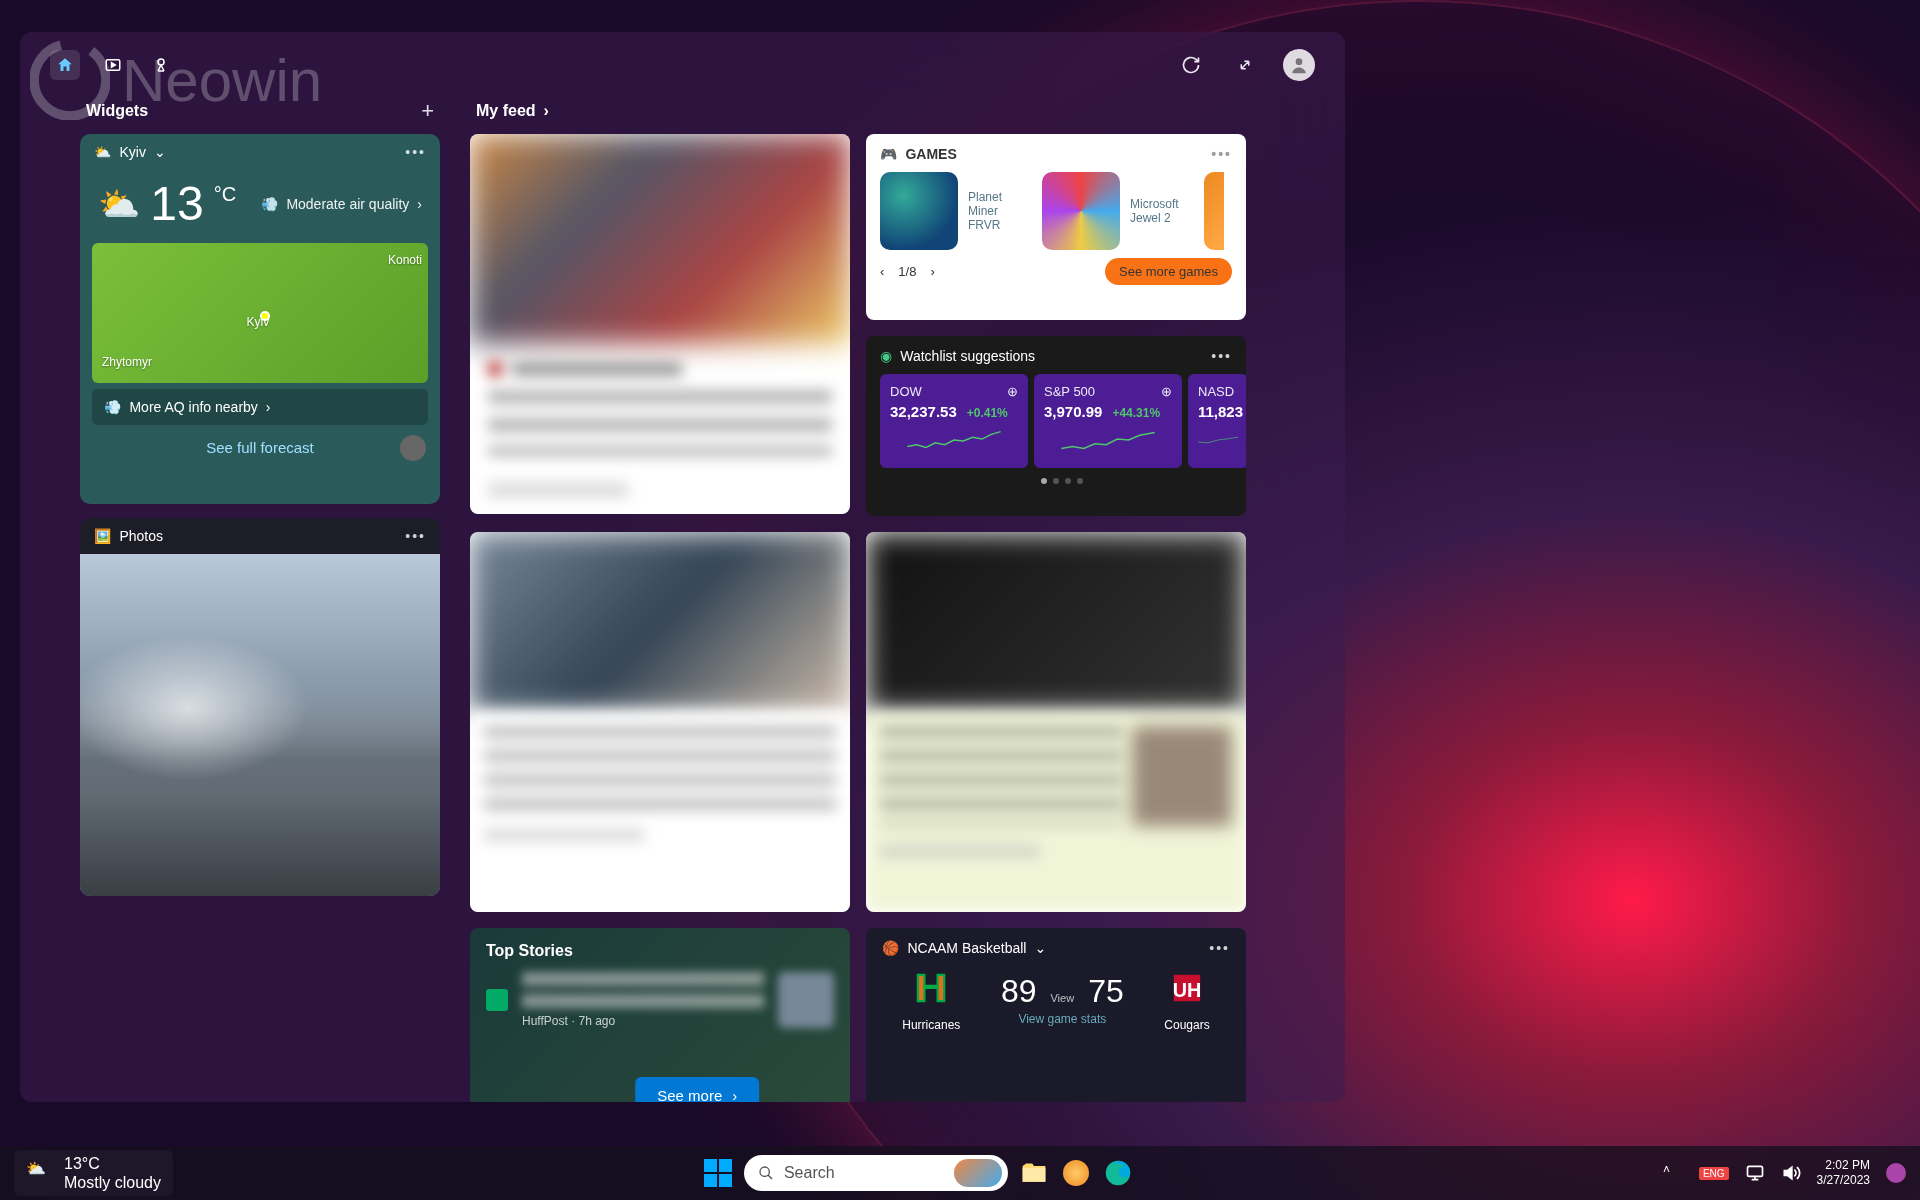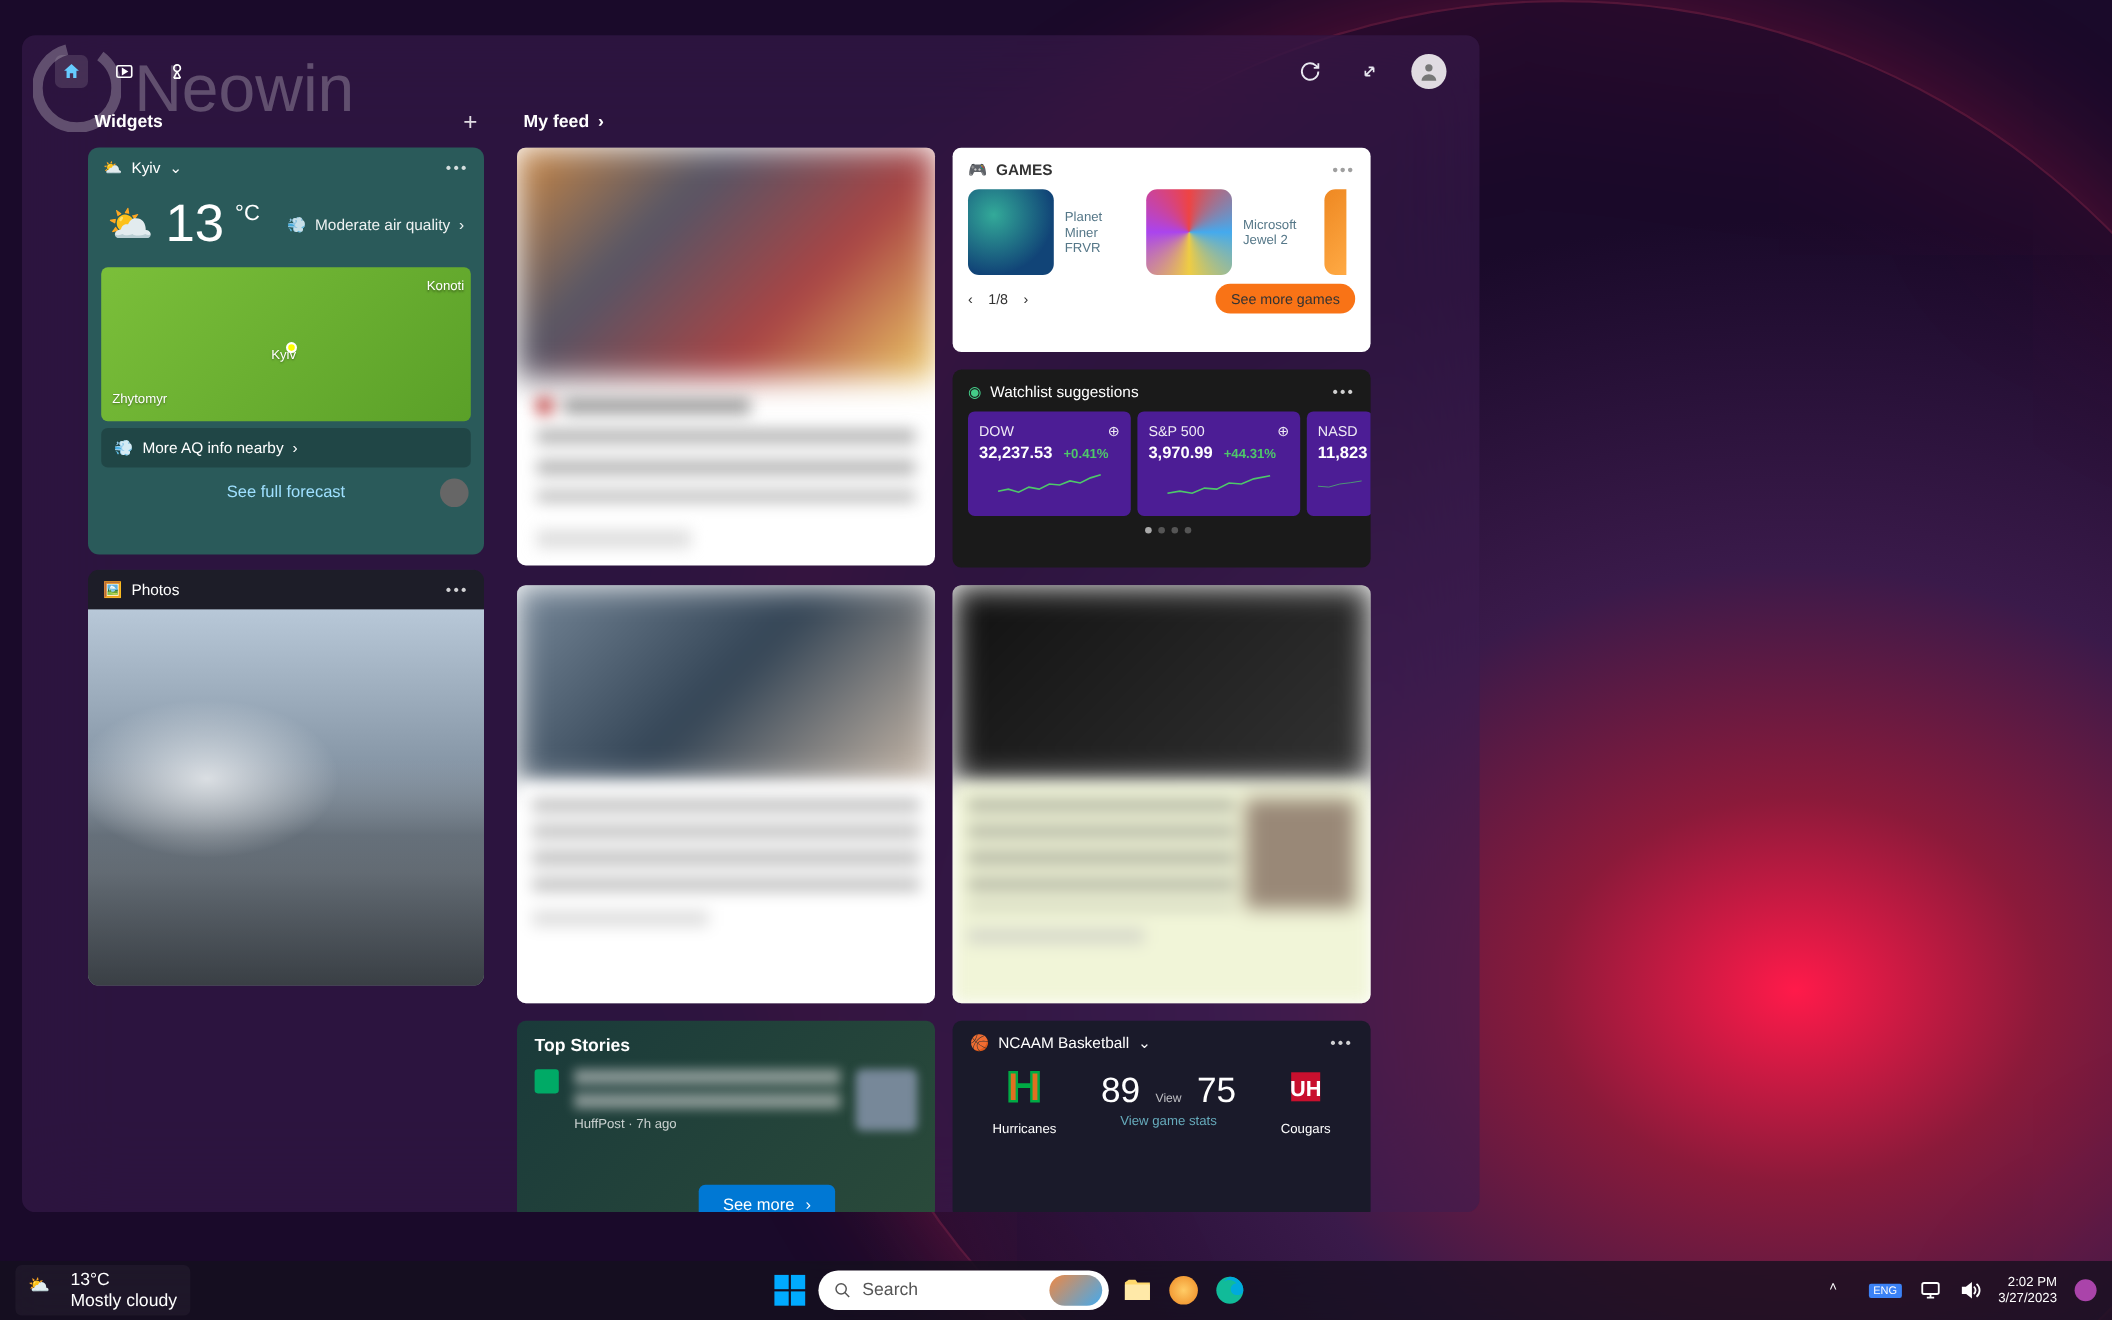--- a/index.html
+++ b/index.html
@@ -95,21 +95,21 @@
 .news-b2 .img { background:linear-gradient(135deg,#111,#333);} 
 .news-b .body { padding:14px; flex:1;}
 .news-b1 .body { background:#fff; filter:blur(7px);}
 .news-b2 .body { background:#f1f5d8; filter:blur(7px); display:flex; gap:10px;}
 .news-b .body .lns { height:84px; background:repeating-linear-gradient(180deg,#444 0 12px,transparent 12px 24px); opacity:.35;}
 .news-b .body .src { margin-top:18px; height:14px; width:160px; background:#bbb; opacity:.5;}
 .news-b2 .thumb { width:100px; height:100px; background:#987; filter:blur(6px);}
 
 .topstories-card { background:linear-gradient(135deg,#1a3a3a,#2a4a3a); color:#fff; height:180px; padding:14px 16px; position:relative;}
 .topstories-card h4 { font-size:16px; margin-bottom:12px;}
-.ts-item { display:flex; gap:14px; align-items:flex-start;}
+.ts-item { display:flex; gap:14px; align-items:center;}
 .ts-badge { width:22px; height:22px; background:#0a6; border-radius:3px; flex-shrink:0;}
 .ts-content { flex:1;}
 .ts-title-blur { height:36px; filter:blur(5px); background:repeating-linear-gradient(180deg,#ddd 0 14px,transparent 14px 22px); opacity:.55;}
 .ts-src { font-size:12px; opacity:.75; margin-top:6px;}
 .ts-thumb { width:56px; height:56px; border-radius:6px; background:#789; filter:blur(4px);}
 .see-more-float { position:absolute; bottom:-6px; left:50%; transform:translateX(-20%); background:#0078d4; color:#fff; padding:10px 22px; border-radius:6px; font-size:15px; display:flex; align-items:center; gap:10px;}
 
 .sports-card { background:#1a1a2a; color:#fff; height:180px; padding:12px 16px;}
 .sports-hdr { display:flex; justify-content:space-between; align-items:center; font-size:14px; margin-bottom:10px;}
 .score-row { display:flex; align-items:center; justify-content:space-around; }
@@ -127,21 +127,21 @@
 .tb-weather-icon { width:28px; height:28px;}
 .tb-weather-txt { color:#fff; font-size:16px; line-height:1.2;}
 .tb-center { display:flex; align-items:center; gap:10px;}
 .tb-start { width:32px; height:32px;}
 .tb-search { display:flex; align-items:center; gap:10px; background:#fff; border-radius:18px; height:36px; padding:0 6px 0 14px; width:264px; color:#555;}
 .tb-search .thumb { width:48px; height:28px; border-radius:14px; background:linear-gradient(135deg,#e84,#4ae); margin-left:auto;}
 .tb-icon { width:32px; height:32px; display:flex; align-items:center; justify-content:center;}
 .tb-right { display:flex; align-items:center; gap:16px; color:#fff; font-size:12px;}
 .tb-time { text-align:right; line-height:1.25;}
 .tray-icon { width:20px; height:20px; color:#fff;}
-.lang-badge { background:#3b82f6; padding:1px 4px; border-radius:2px; font-size:10px;}
+.lang-badge { background:#ef4444; padding:1px 4px; border-radius:2px; font-size:10px;}
 </style>
 </head>
 <body>
 
 <div class="desktop-ring"></div>
 
 <div class="watermark">
   <svg viewBox="0 0 100 100">
       <circle cx="50" cy="50" r="45" fill="none" stroke="#fff" stroke-width="12" stroke-dasharray="200 40"></circle>
     </svg>

